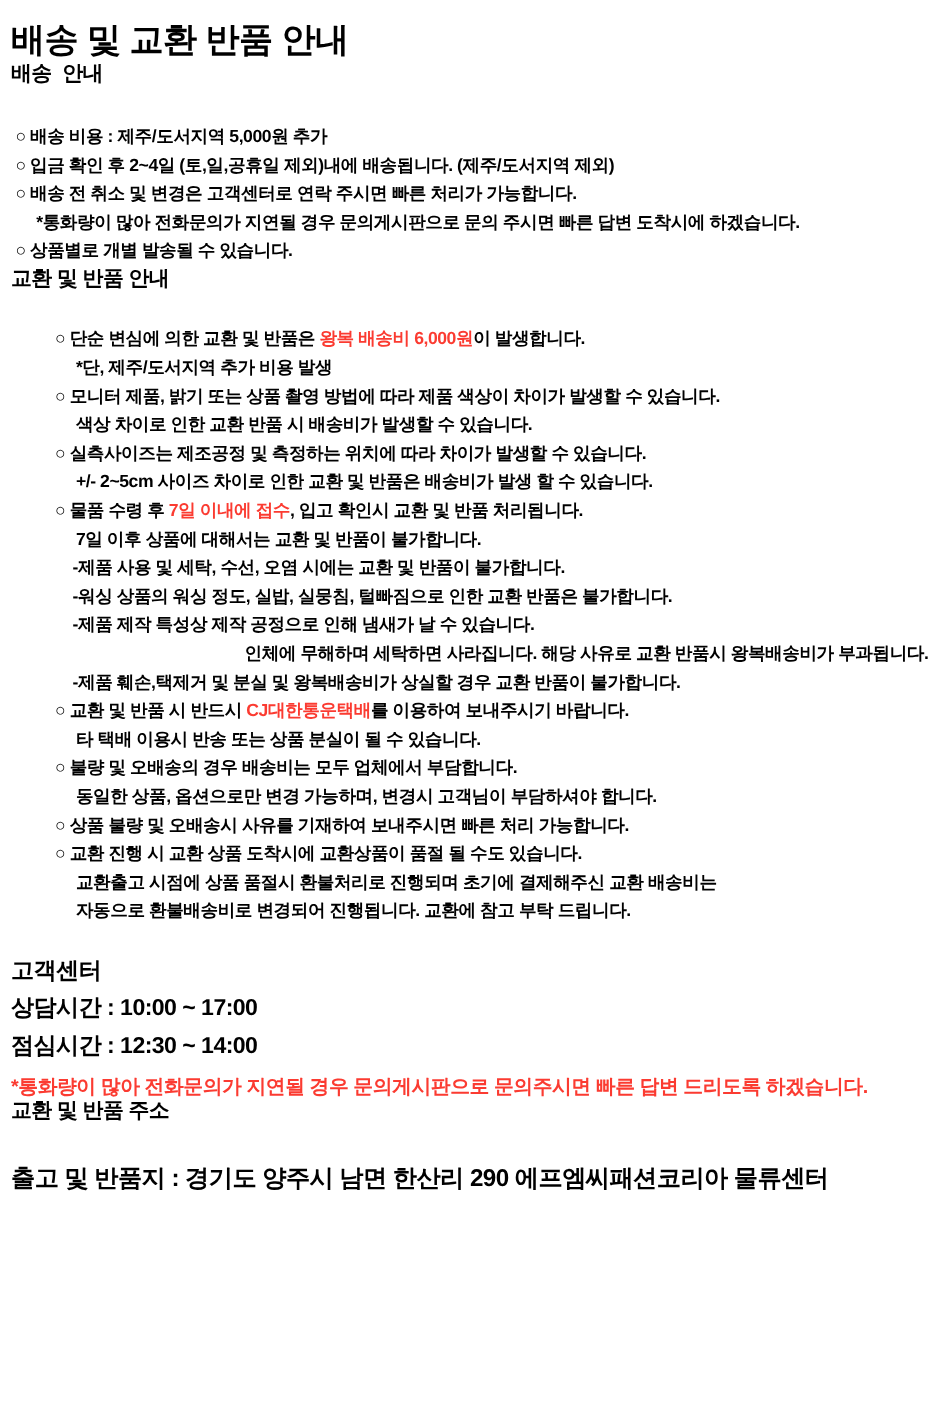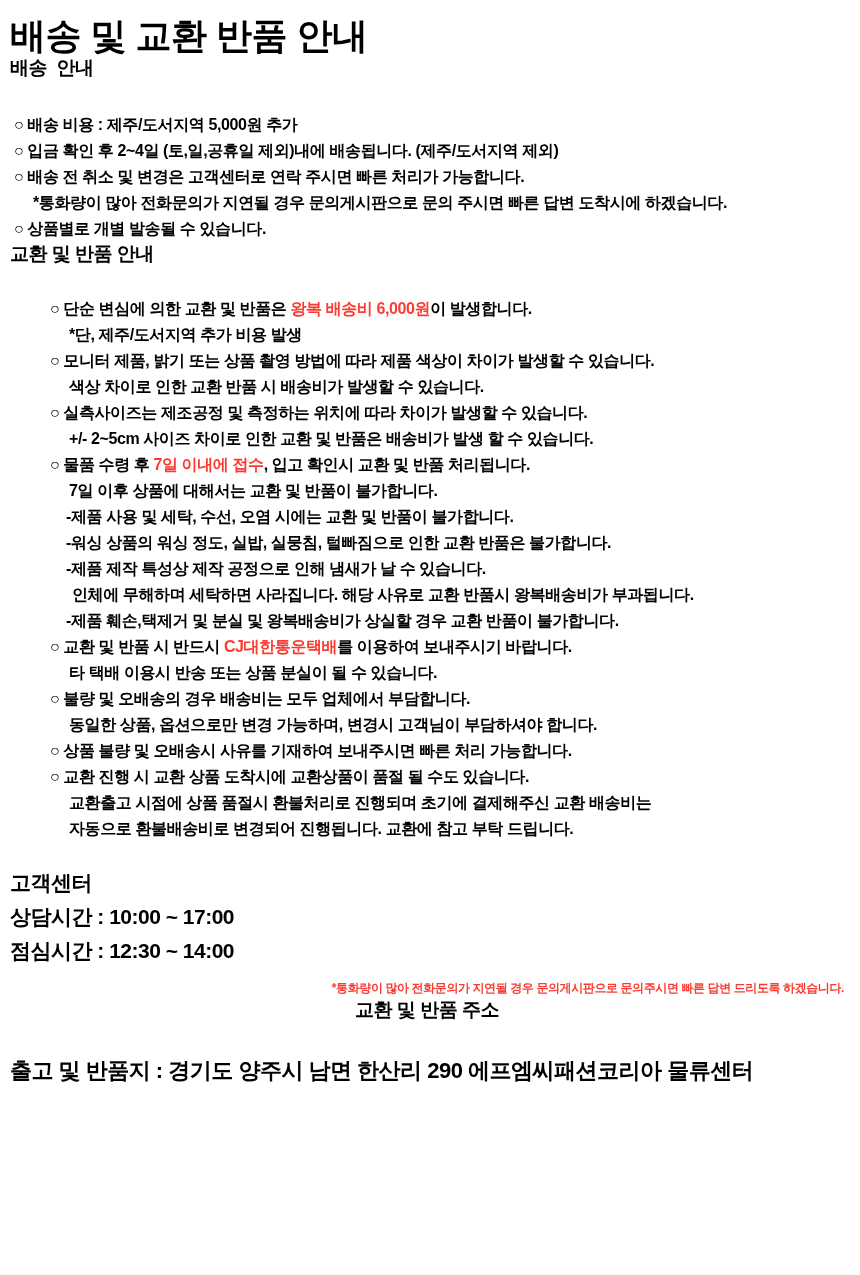--- a/index.html
+++ b/index.html
@@ -14,70 +14,69 @@
     color: #000000;
     overflow: hidden;
   }
   .doc {
     padding: 0 16px 0 14px;
     box-sizing: border-box;
     width: 860px;
   }
   .page-title {
     margin: 16px 0 0 -4px;
-    font-size: 36px;
+    font-size: 31px;
     line-height: 40px;
     font-weight: 700;
     letter-spacing: -0.5px;
     white-space: pre-wrap;
   }
   h2.section-heading {
     margin: 0 0 0 -4px;
     font-size: 19px;
     line-height: 24px;
     font-weight: 700;
     letter-spacing: -0.5px;
     white-space: pre-wrap;
   }
   .heading-shipping { margin-top: 50px; }
   .heading-exchange { margin-top: 28px; }
-  .heading-address  { margin-top: 36px; text-align: center; }
+  .heading-address  { margin-top: 36px; }
   .notice-list {
     margin-top: 32px;
   }
   .notice-list.exchange { margin-top: 30px; margin-left: 36px; }
   .line {
     font-size: 16px;
     line-height: 26px;
     font-weight: 600;
     letter-spacing: -0.4px;
     white-space: pre-wrap;
   }
   .indent-bullet { padding-left: 0; }
   .indent-cont   { padding-left: 19px; }
   .indent-dash   { padding-left: 16px; }
-  .indent-deep   { padding-left: 22px; }
+  .indent-deep   { padding-left: 22px; text-align: right; }
   .red { color: var(--accent-red, #fb3b31); }
   .cs-block {
     margin: 24px 0 0 -4px;
   }
   .cs-line {
     font-size: 21px;
     line-height: 34px;
     font-weight: 700;
     letter-spacing: -0.5px;
   }
   .red-note {
     margin: 10px 0 0 -4px;
-    font-size: 12px;
+    font-size: 18px;
     line-height: 20px;
     font-weight: 600;
     letter-spacing: -0.4px;
     color: var(--accent-red, #fb3b31);
-    text-align: right;
   }
   .address-line {
     margin: 34px 0 0 -4px;
     font-size: 22px;
     line-height: 30px;
     font-weight: 700;
     letter-spacing: -0.5px;
   }
 </style>
 </head>

